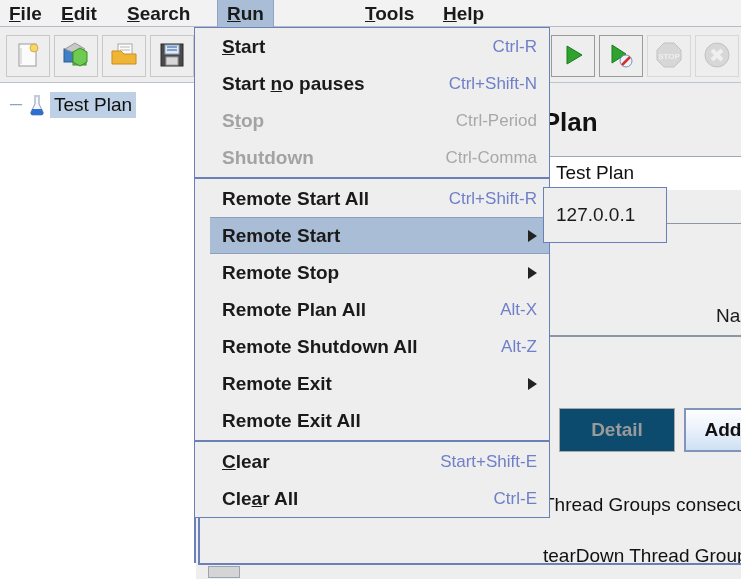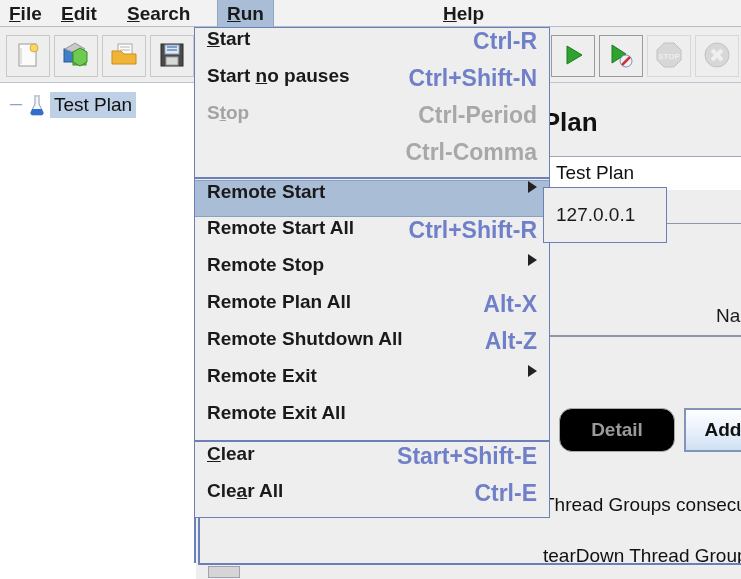--- a/index.html
+++ b/index.html
@@ -171,21 +171,21 @@
     position: absolute;
     height: 44px;
     font-size: 19px;
     font-weight: bold;
     box-sizing: border-box;
     display: flex; align-items: center; justify-content: center;
     background: #ededed;
     border: 1px solid #9a9a9a;
     color: #1a1a1a;
   }
-  .btn.disabled { color: #9a9a9a; border-color: #a8a8a8; background:#000000;border-radius:13px;}
+  .btn.disabled { color: #9a9a9a; border-color: #a8a8a8; background:#0c4a6e;}
   .btn.primary {
     background: linear-gradient(to bottom, #fdfeff 0%, #eef4fc 40%, #cfe0f4 100%);
     border: 2px solid #8295b8;
     color: #111111;
   }
   .rp-chk {
     position: absolute;
     font-size: 19px;
     color: #111111;
     white-space: nowrap;
@@ -204,35 +204,37 @@
     width: 356px;
     background: #eeeeee;
     border: 1px solid #6b7fb8;
     box-sizing: border-box;
     z-index: 50;
   }
   .mi {
     position: relative;
     height: 37px;
     display: flex;
+    align-items: center;
     box-sizing: border-box;
     padding: 0 12px 0 12px;
     white-space: nowrap;
+    margin-left: 15px;
   }
   .mi-label {
     font-size: 19px;
     font-weight: bold;
     color: #1a1a1a;
     flex: 0 0 auto;
   }
   .mi-accel {
     margin-left: auto;
-    font-size: 23px;
+    font-size: 17px;
     color: #6f7fc8;
-    font-weight: bold;
+    font-weight: normal;
     padding-left: 14px;
   }
   .mi.disabled .mi-label { color: #a3a3a3; }
   .mi.disabled .mi-accel { color: #a8a8a8; }
   .mi.selected {
     background: #a9bed6;
     border-top: 1px solid #8ba0be;
     border-bottom: 1px solid #8ba0be;
   }
   .mi-arrow {
@@ -298,20 +300,21 @@
 </head>
 <body>
 
 <div id="app">
 
   <div class="menubar" id="menubar">
       <div class="menubar-item mn" style="left: 0px;"><span><u>F</u>ile</span></div>
       <div class="menubar-item mn" style="left: 52px; text-align: right;"><span><u>E</u>dit</span></div>
       <div class="menubar-item mn" style="left: 118px;"><span><u>S</u>earch</span></div>
       <div class="menubar-item mn active" style="left: 193px; margin-left: 24px;"><span><u>R</u>un</span></div>
+      <div class="menubar-item mn" style="left: 356px;"><span><u>T</u>ools</span></div>
       <div class="menubar-item mn" style="left: 434px;"><span><u>H</u>elp</span></div>
     </div>
 
   <div class="toolbar">
 
     <div class="tbtn" style="left:6px;">
       <span>
         <svg width="30" height="30" viewBox="0 0 30 30">
           <rect x="6" y="4" width="17" height="22" fill="#fbfbfb" stroke="#9a9a9a"></rect>
           <line x1="8" y1="8" x2="8" y2="24" stroke="#c8c8c8"></line>
@@ -442,32 +445,33 @@
       </div>
       <div class="mi">
         <span class="mi-label">Start <u>n</u>o pauses</span>
         <span class="mi-accel">Ctrl+Shift-N</span>
       </div>
       <div class="mi disabled">
         <span class="mi-label">S<u>t</u>op</span>
         <span class="mi-accel">Ctrl-Period</span>
       </div>
       <div class="mi disabled">
+        <span class="mi-label">Shutdown</span>
         <span class="mi-accel">Ctrl-Comma</span>
       </div>
       <div class="menu-sep"></div>
+      <div class="mi">
+        <span class="mi-label">Remote Start All</span>
+        <span class="mi-accel">Ctrl+Shift-R</span>
+      </div>
       <div class="mi selected">
         <span class="mi-label">Remote Start</span>
         <span class="mi-arrow"></span>
       </div>
       <div class="mi">
-        <span class="mi-label">Remote Start All</span>
-        <span class="mi-accel">Ctrl+Shift-R</span>
-      </div>
-      <div class="mi">
         <span class="mi-label">Remote Stop</span>
         <span class="mi-arrow"></span>
       </div>
       <div class="mi">
         <span class="mi-label">Remote Plan All</span>
         <span class="mi-accel">Alt-X</span>
       </div>
       <div class="mi">
         <span class="mi-label">Remote Shutdown All</span>
         <span class="mi-accel">Alt-Z</span>

